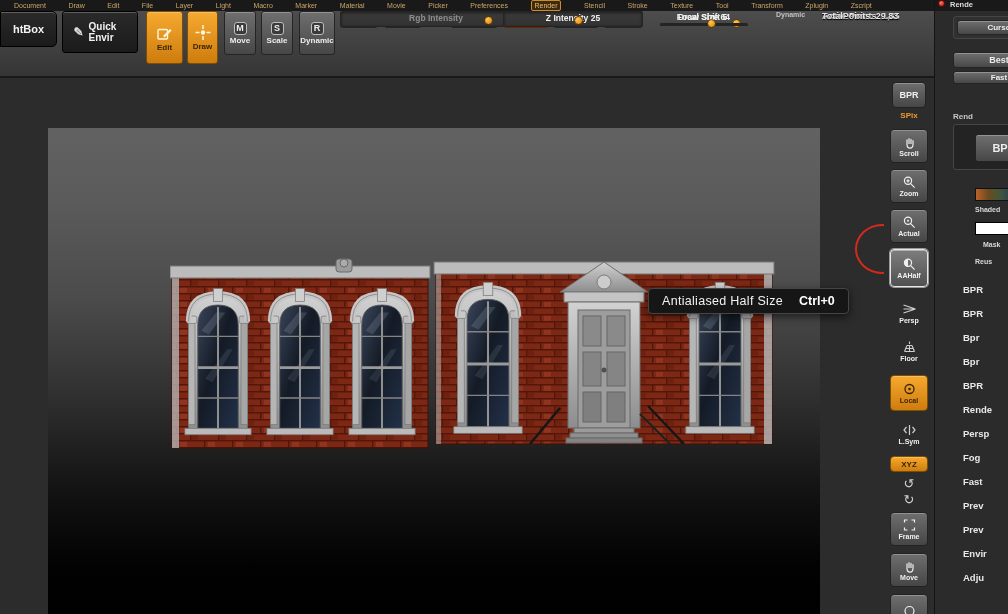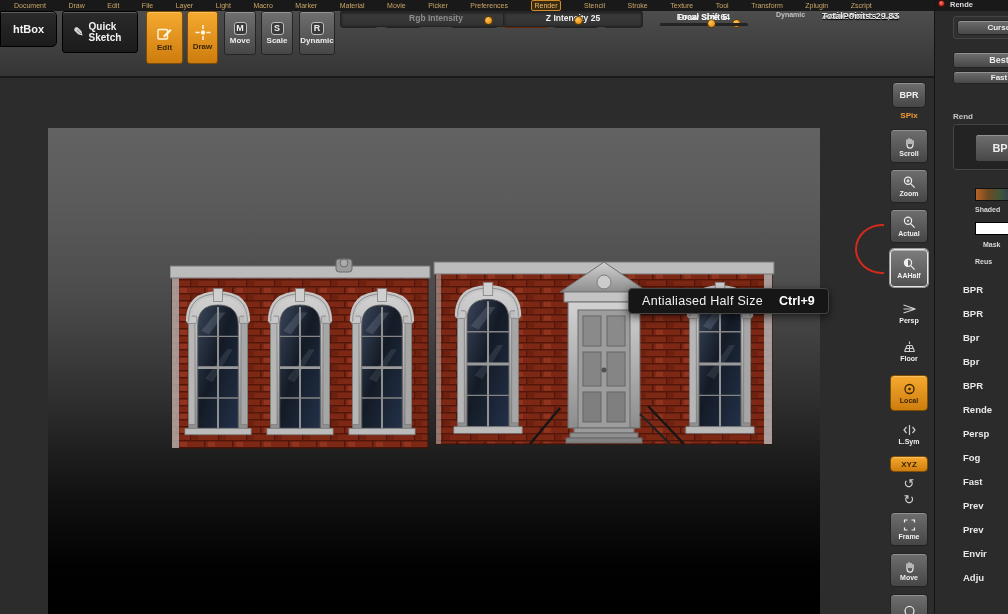--- a/index.html
+++ b/index.html
@@ -38,21 +38,21 @@
   .bare{background:transparent;border:none;box-shadow:none}
   .bare .track{position:absolute;left:0;right:0;bottom:2px;height:3px;background:#242424;border-radius:2px}
   .stat{font-size:9px;font-weight:bold;color:#e4e4e4;text-shadow:0 1px 1px #000;white-space:nowrap}
   .dyn{font-size:7px;font-weight:bold;color:#c2c2c2}
 
   
   .workspace{position:absolute;left:0;top:78px;width:934px;height:536px;background:#2c2c2c;z-index:1}
   .doc-canvas{position:absolute;left:48px;top:50px;width:772px;height:486px;cursor:crosshair;
     background:linear-gradient(180deg,#626262 0%,#5b5b5b 15%,#4b4b4b 35%,#303030 55%,#121212 75%,#020202 90%,#000 100%)}
   .building{position:absolute;left:122px;top:130px}
-  .tooltip{position:absolute;left:580px;top:160px;z-index:4;display:flex;gap:16px;
+  .tooltip{position:absolute;left:600px;top:160px;z-index:4;display:flex;gap:16px;
     background:#161616;border:1px solid #454545;border-radius:4px;padding:5px 13px;
     box-shadow:0 3px 8px rgba(0,0,0,.6)}
   .tooltip .tt-text{font-size:12.5px;color:#f2f2f2;letter-spacing:.3px;white-space:nowrap}
   .tooltip .tt-key{font-size:12.5px;color:#fff;font-weight:bold;white-space:nowrap}
   .annotation{position:absolute;left:807px;top:96px;width:54px;height:50px;border:2px solid #d42a1c;
     border-radius:50%;z-index:2;pointer-events:none}
 
   
   .rshelf{position:absolute;left:884px;top:80px;width:50px;height:534px;background:#2c2c2c;
     z-index:5;display:flex;flex-direction:column;align-items:center;overflow:hidden}
@@ -115,21 +115,21 @@
     <span class="menu-item">Zplugin</span>
     <span class="menu-item">Zscript</span>
   </div>
 
   <div class="toolbar">
 
     <button class="gbtn darkbtn" style="left:0;top:8;width:57px;height:36px;border-radius:0 5px 5px 0;font-size:11px">htBox</button>
 
     <button class="gbtn darkbtn" style="left:62px;top:6;width:76px;height:42px;flex-direction:row;gap:5px;font-size:10px;line-height:11px;text-align:left">
       <span style="font-size:12px;color:#ddd">✎</span>
-      <span style="width:38px;white-space:normal">Quick Sketch</span>
+      <span style="width:38px;white-space:normal">Quick Envir</span>
     </button>
 
     <button class="gbtn obtn" style="left:146px;top:5;width:37px;height:53px">
       <svg class="ic" width="18" height="18" viewBox="0 0 18 18" fill="none" stroke="#fff6df" stroke-width="1.4">
         <rect x="2" y="5.5" width="9.5" height="9.5" rx="1"></rect>
         <path d="M7 12 L14 5 l1.6 1.6 L8.6 13.6 Z" fill="#fff6df" stroke="none"></path>
       </svg>
       <span class="tool-label" style="color:#3a2503">Edit</span>
     </button>
 
@@ -273,21 +273,21 @@
             </g>
           </g>
           <path d="M478 148 L514 186" stroke="#161616" stroke-width="2.5" fill="none"></path>
           <path d="M470 156 L504 190" stroke="#202020" stroke-width="2" fill="none"></path>
           <path d="M390 150 L360 186" stroke="#161616" stroke-width="2.5" fill="none"></path>
         </g>
       </svg>
 
       <div class="tooltip">
         <span class="tt-text">Antialiased Half Size</span>
-        <span class="tt-key">Ctrl+9</span>
+        <span class="tt-key">Ctrl+0</span>
       </div>
 
       <div class="annotation"></div>
     </div>
   </div>
 
   <div class="rshelf">
 
     <button class="rtb-btn" style="height:26px;margin-top:2px;width:34px">
       <span class="lbl" style="font-size:9px">BPR</span>

